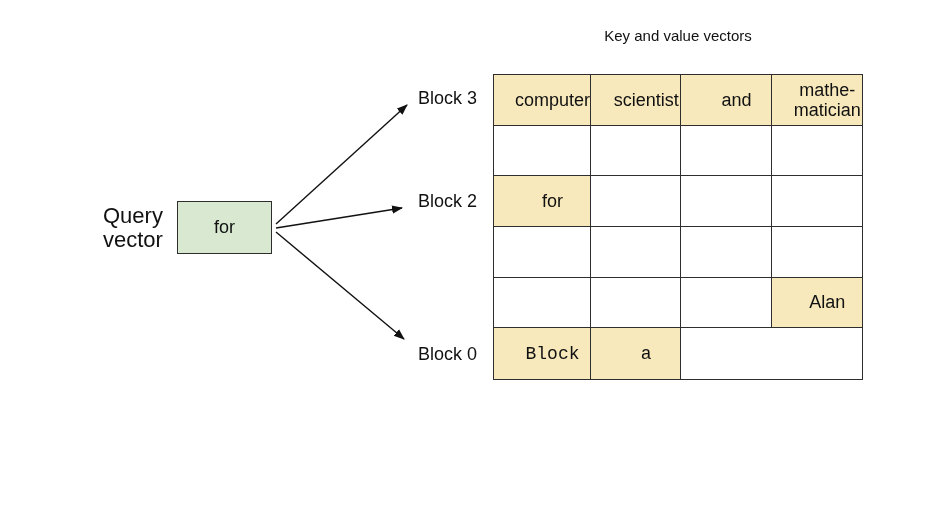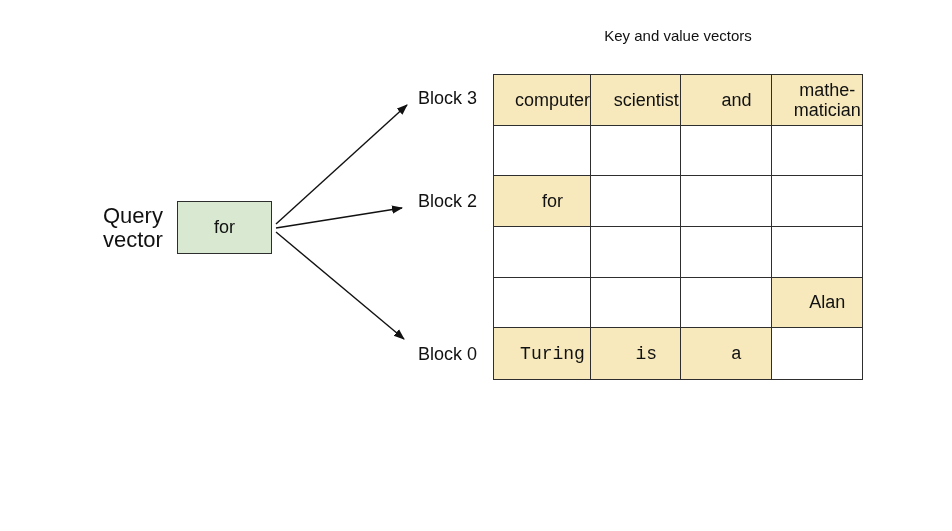--- a/index.html
+++ b/index.html
@@ -151,18 +151,17 @@
     <div class="cell"></div>
     <div class="cell"></div>
     <div class="cell"></div>
 
     <div class="cell"></div>
     <div class="cell"></div>
     <div class="cell"></div>
     <div class="cell"></div>
 
     <div class="cell hl">Alan</div>
-    <div class="cell hl">Turing</div>
-    <div class="cell hl">is</div>
+    <div class="cell hl">Block</div>
     <div class="cell hl">a</div>
   </div>
 
 </div>
 
 </body></html>

